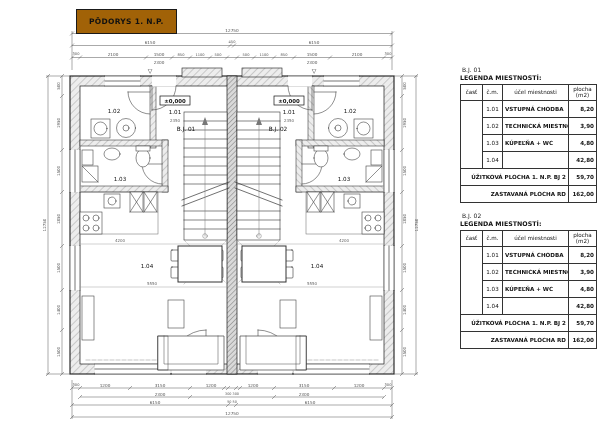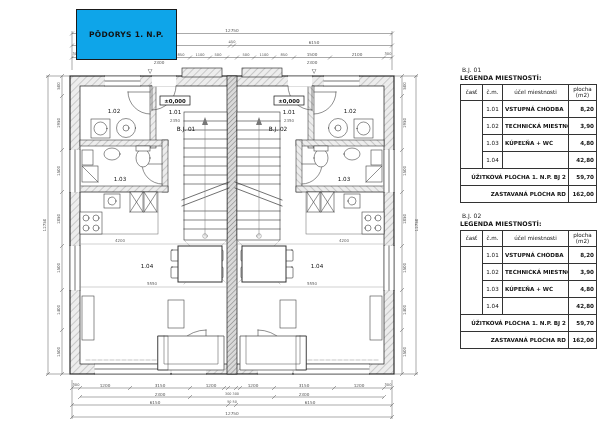--- a/index.html
+++ b/index.html
@@ -1,21 +1,21 @@
 <!DOCTYPE html>
 <html><head>
 <meta charset="utf-8">
 <style>
   html,body{margin:0;padding:0;background:#fff;width:600px;height:426px;overflow:hidden;
     font-family:"DejaVu Sans","Liberation Sans",sans-serif;-webkit-font-smoothing:antialiased;}
   #stage{position:relative;width:600px;height:426px;background:#fff;}
   #plan-svg{position:absolute;left:0;top:0;}
   
-  .title-box{position:absolute;left:76px;top:9px;border:1.3px solid #1a1a1a;background:#0ea5e9;
-    padding:20px 12px;font-size:7.5px;font-weight:bold;color:#111;letter-spacing:.3px;}
+  .title-box{position:absolute;left:76px;top:9px;border:1.3px solid #1a1a1a;background:#a16207;
+    padding:7px 12px;font-size:7.5px;font-weight:bold;color:#111;letter-spacing:.3px;}
   
   .legend-block{position:absolute;left:460px;width:138px;color:#111;}
   .legend-unit{font-size:6px;margin:0 0 1px 2px;color:#222;}
   .legend-title{font-size:6.3px;font-weight:bold;margin:0 0 3px 0;}
   table.legend{border-collapse:collapse;width:136px;table-layout:fixed;}
   table.legend th,table.legend td{border:0.8px solid #333;font-size:5.6px;padding:1px 2px;
     color:#111;height:14px;overflow:hidden;white-space:nowrap;}
   table.legend th{font-weight:normal;text-align:center;height:13px;line-height:1.05;}
   col.c-cast{width:22px}col.c-cm{width:20px}col.c-ucel{width:66px}col.c-plocha{width:28px}
   td.num{text-align:center;}

